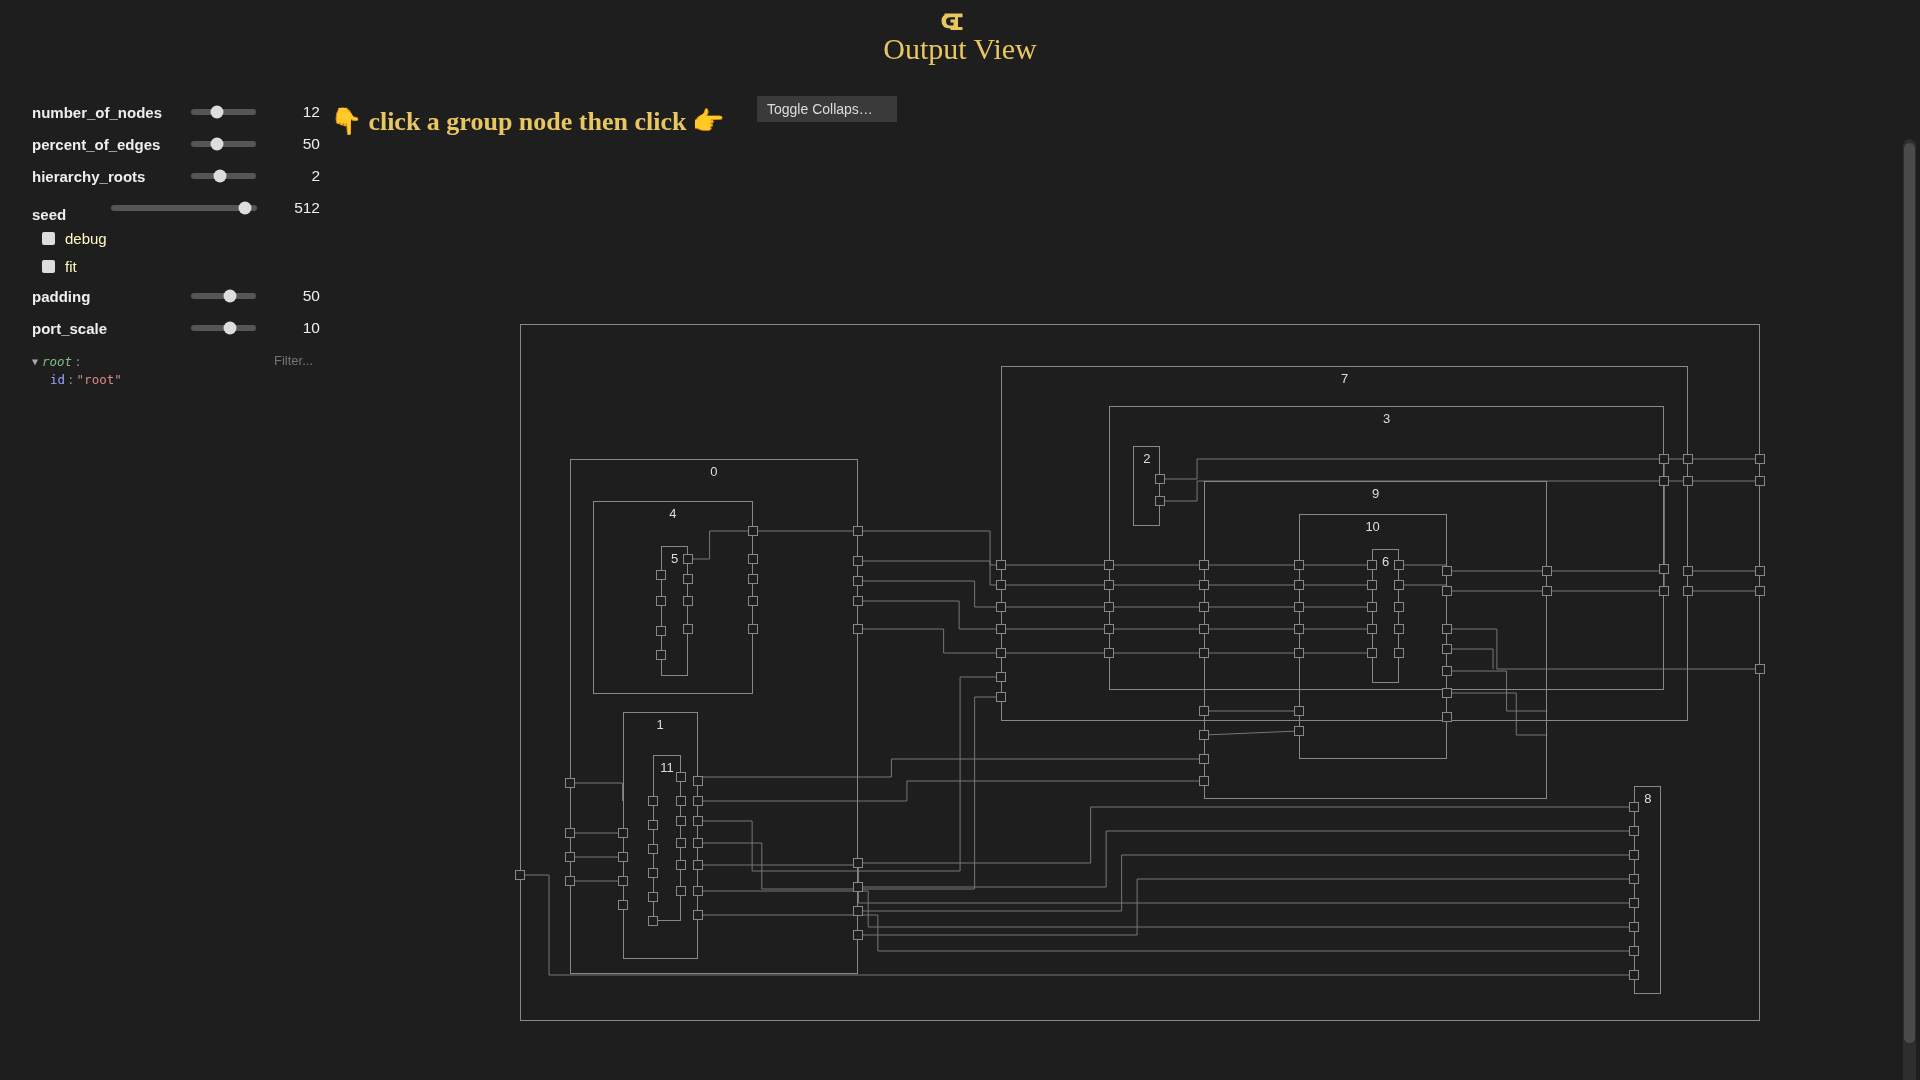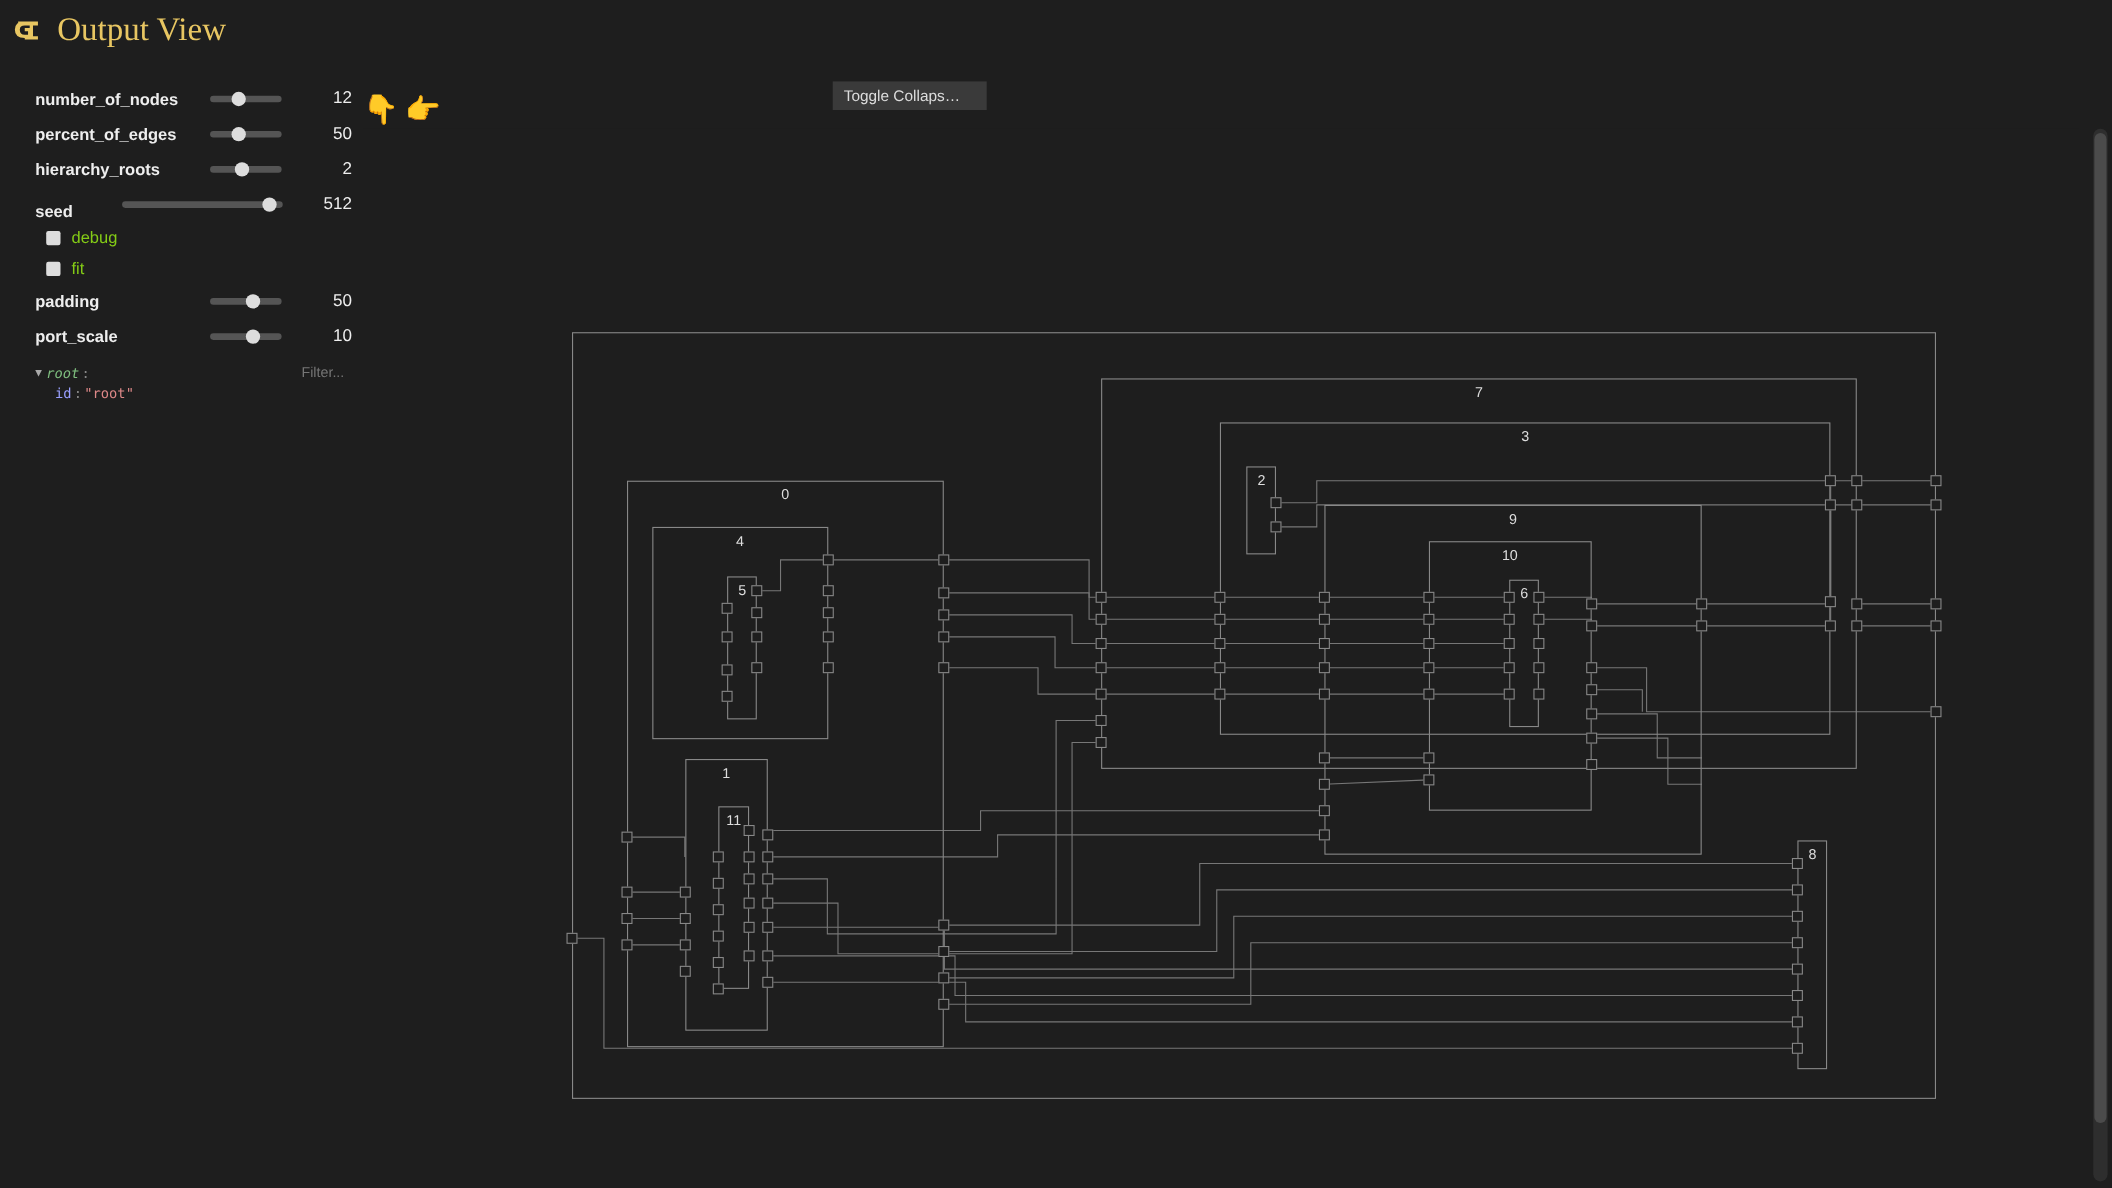--- a/index.html
+++ b/index.html
@@ -6,20 +6,21 @@
   html, body {
     width: 1920px; height: 1080px;
     background: #1e1e1e;
     color: #ccc;
     font-family: -apple-system, BlinkMacSystemFont, "Segoe UI", Arial, sans-serif;
     overflow: hidden;
   }
   .header {
     display: flex; align-items: center;
     padding: 10px 12px;
+    flex-direction: column;
   }
   .logo {
     width: 30px; height: 22px;
     color: #e8c662;
     margin-right: 10px;
     flex: 0 0 auto;
   }
   .title {
     font-family: Georgia, "Times New Roman", serif;
     font-size: 30px;
@@ -75,21 +76,21 @@
     height: 28px;
     padding-left: 10px;
     gap: 10px;
   }
   .checkbox {
     width: 13px; height: 13px;
     background: #ddd;
     border-radius: 2px;
     cursor: pointer;
   }
-  .check-label { color: #84cc16; font-size: 15px; }
+  .check-label { color: #fef9c3; font-size: 15px; }
   .tree {
     margin-top: 8px;
     font-family: ui-monospace, Menlo, Consolas, monospace;
     font-size: 12.5px;
   }
   .tree-row { display:flex; align-items:center; height:18px; }
   .caret { color:#aaa; font-size:10px; margin-right:4px; cursor:pointer;}
   .key-root { color:#7fbf7f;font-style:italic; }
   .key-id   { color:#9aa0ff; margin-left:18px; }
   .val-str  { color:#d88; }
@@ -272,20 +273,21 @@
         <span class="key-id">id</span>
         <span class="colon">:</span>
         <span class="val-str">"root"</span>
       </div>
     </div>
   </div>
 
   <div class="main">
     <div class="hint">
       <span>👇</span>
+      <span>click a group node then click</span>
       <span>👉</span>
     </div>
     <button class="toggle-btn">Toggle Collaps…</button>
 
     <div class="chart" id="chart">
       <svg id="edges" width="1560" height="1003">
           <path d="M527.5663026521061 392 L660.0780031201248 392 L660.0780031201248 426 L670.7176287051482 426" fill="none" stroke="#777" stroke-width="1"></path>
           <path d="M423.10452418096725 422 L423.10452418096725 420 L423.10452418096725 420" fill="none" stroke="#777" stroke-width="1"></path>
           <path d="M527.5663026521061 422 L660.0780031201248 422 L660.0780031201248 446 L670.7176287051482 446" fill="none" stroke="#777" stroke-width="1"></path>
           <path d="M527.5663026521061 442 L644.6021840873634 442 L644.6021840873634 468 L670.7176287051482 468" fill="none" stroke="#777" stroke-width="1"></path>

